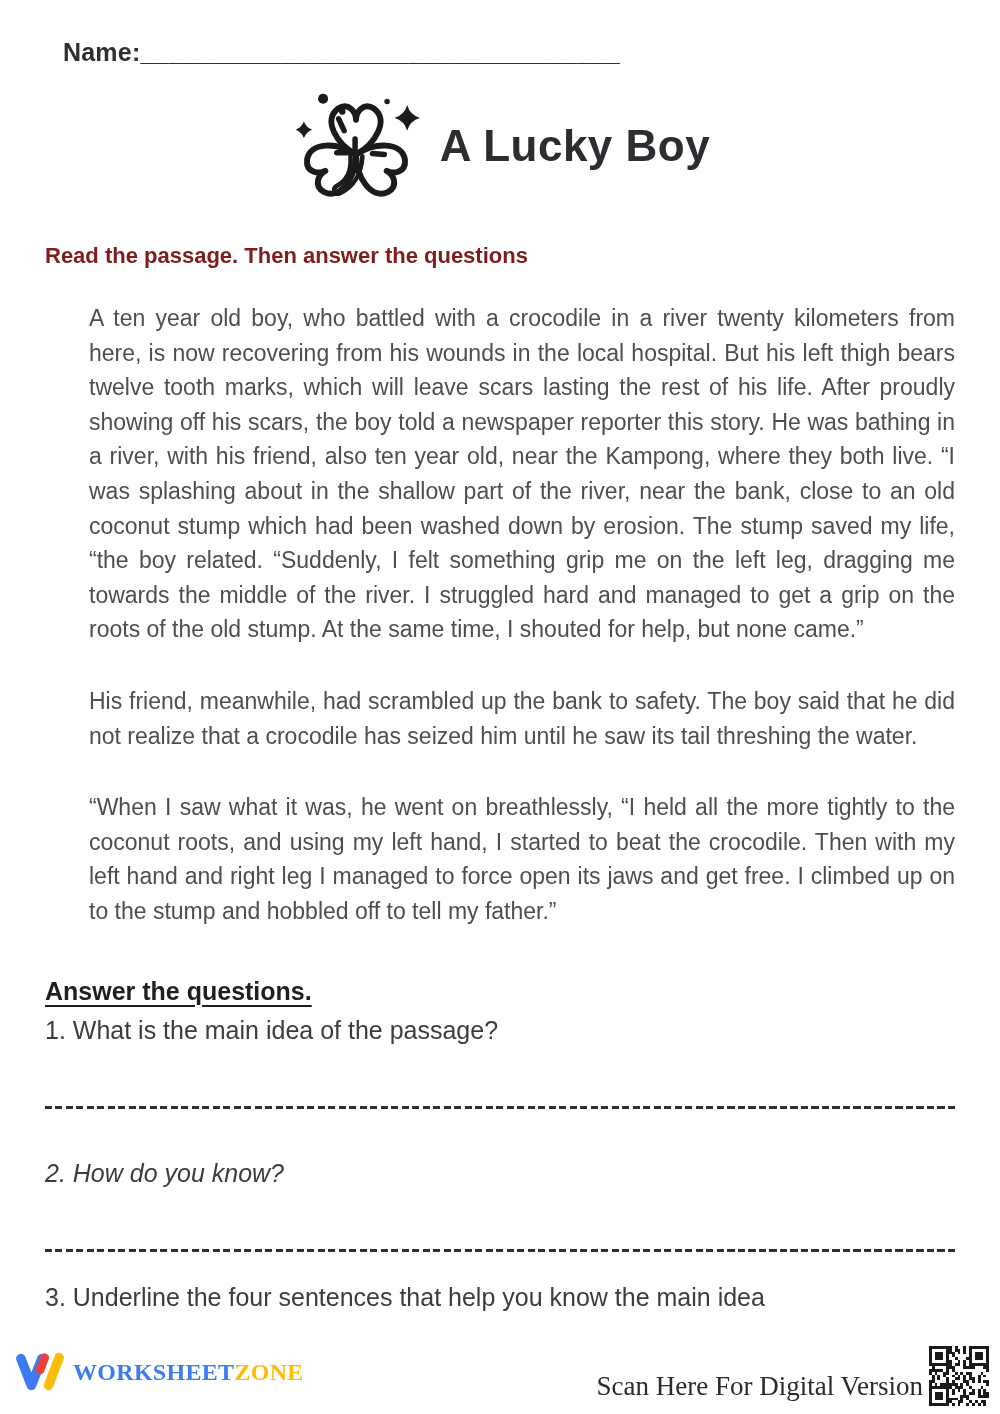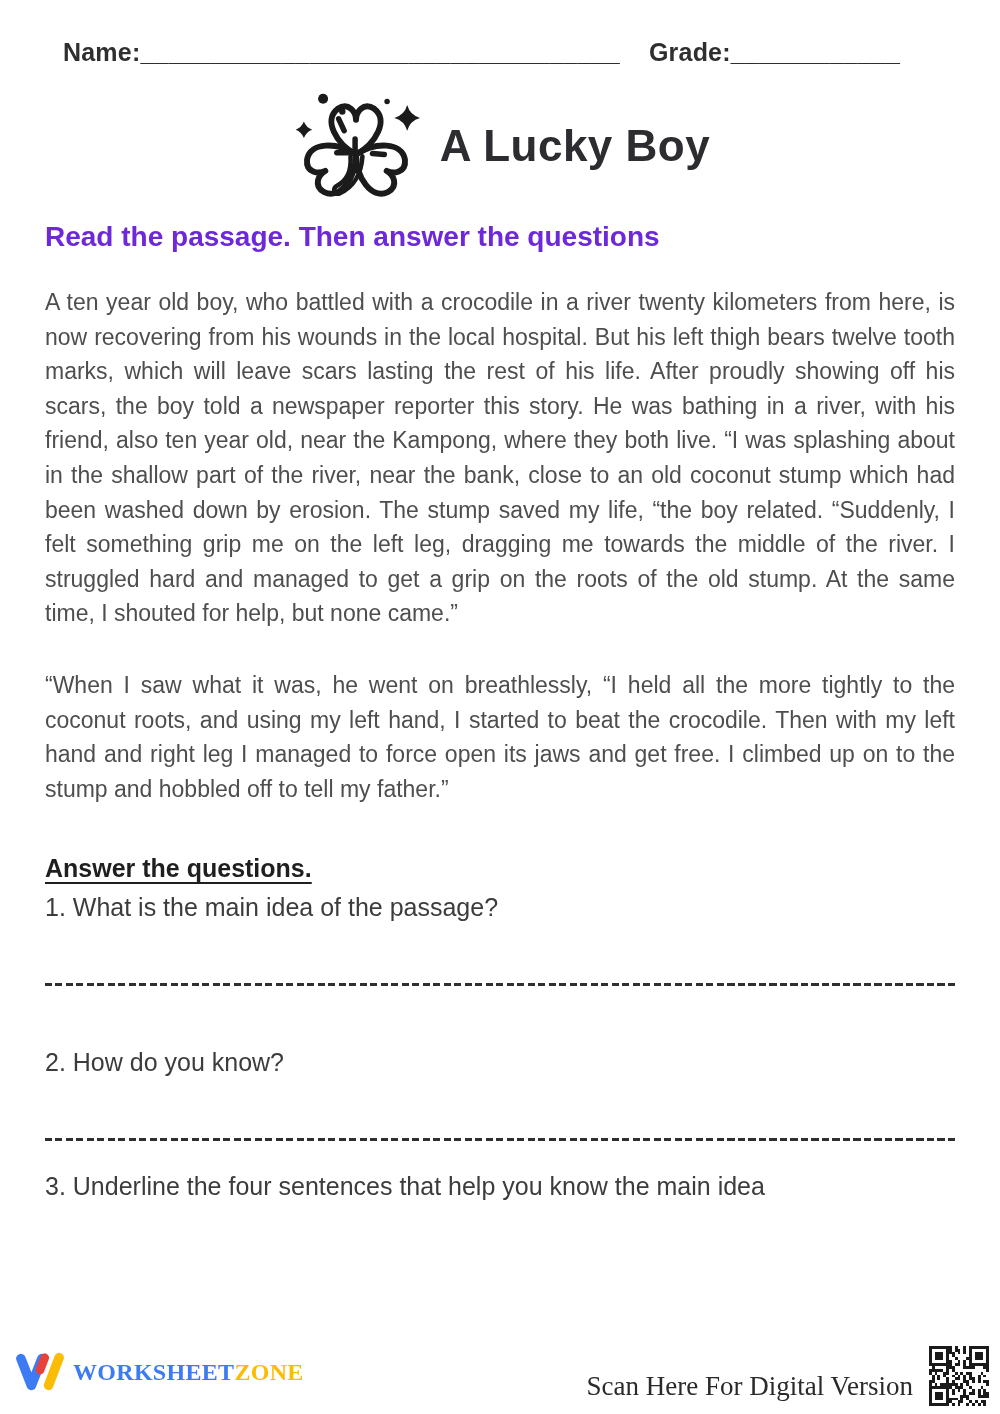--- a/index.html
+++ b/index.html
@@ -41,51 +41,52 @@
     font-size: 44px;
     font-weight: bold;
     color: #2d2d31;
     letter-spacing: 0.5px;
     padding-bottom: 6px;
   }
 
   
   .content { padding: 0 45px; }
   .instruction {
-    margin-top: 8px;
-    font-size: 28px;
+    margin-top: 30px;
+    font-size: 22px;
     font-weight: bold;
-    color: #6d28d9;
+    color: #7f1d1d;
   }
   .passage p {
     margin-top: 32px;
     font-size: 23px;
     line-height: 34.6px;
     color: #4e4e4e;
     text-align: justify;
+    margin-left: 44px;
   }
   .passage p + p { margin-top: 37px; }
 
   
   .answer-heading {
     margin-top: 48px;
     font-size: 25px;
     font-weight: bold;
     color: #1f1f1f;
     text-decoration: underline;
     text-underline-offset: 5px;
     text-decoration-thickness: 2px;
   }
   .question {
     font-size: 25px;
     color: #3c3c3c;
     line-height: 32px;
   }
   .q1 { margin-top: 8px; }
-  .q2 { margin-top: 60px; }
+  .q2 { margin-top: 48px; font-style: italic; }
   .q3 { margin-top: 29px; }
   .answer-line {
     height: 3px;
     margin-top: 60px;
     background: repeating-linear-gradient(90deg, #2f2f2f 0px, #2f2f2f 7px, transparent 7px, transparent 10.5px);
   }
 
   
   .footer {
     position: absolute;
@@ -103,41 +104,37 @@
     gap: 8px;
     padding-bottom: 8px;
   }
   .brand-mark { width: 50px; height: 44px; }
   .brand-text { font-size: 24px; font-weight: bold; letter-spacing: 0.3px; white-space: nowrap; }
   .brand-worksheet { color: #3d7bf4; }
   .brand-zone { color: #fbbc05; }
   .footer-right {
     display: flex;
     align-items: flex-end;
-    gap: 10px;
   }
   .scan-text {
     font-size: 27px;
     color: #2a2a2a;
     padding-bottom: 10px;
     white-space: nowrap;
   }
   .qr-box { width: 72px; height: 72px; background: #fff; }
 </style>
 </head>
 <body>
 
 <div class="page">
 
   <div class="header">
     <div>
       <span>Name:</span><span class="field-line">__________________________________</span>
-    </div>
-    <div>
-      <span>Grade:</span><span class="field-line">____________</span>
     </div>
   </div>
 
   <div class="title-row">
     <svg class="shamrock" viewBox="0 0 140 140" fill="none" stroke="#1b1b1b">
 
       <g stroke-width="6.5" stroke-linejoin="round" stroke-linecap="round">
         <path id="leaf" d="M70,76 C 48,64 34,38 50,26 C 62,18 70,30 70,38 C 70,30 78,18 90,26 C 106,38 92,64 70,76 Z"></path>
         <path d="M70,76 C 48,64 34,38 50,26 C 62,18 70,30 70,38 C 70,30 78,18 90,26 C 106,38 92,64 70,76 Z" transform="rotate(118 70 76)"></path>
         <path d="M70,76 C 48,64 34,38 50,26 C 62,18 70,30 70,38 C 70,30 78,18 90,26 C 106,38 92,64 70,76 Z" transform="rotate(-118 70 76)"></path>
@@ -161,20 +158,21 @@
       </g>
     </svg>
     <div class="page-title">A Lucky Boy</div>
   </div>
 
   <div class="content">
     <h2 class="instruction">Read the passage. Then answer the questions</h2>
 
     <div class="passage">
       <p>A ten year old boy, who battled with a crocodile in a river twenty kilometers from here, is now recovering from his wounds in the local hospital. But his left thigh bears twelve tooth marks, which will leave scars lasting the rest of his life. After proudly showing off his scars, the boy told a newspaper reporter this story. He was bathing in a river, with his friend, also ten year old, near the Kampong, where they both live. “I was splashing about in the shallow part of the river, near the bank, close to an old coconut stump which had been washed down by erosion. The stump saved my life, “the boy related. “Suddenly, I felt something grip me on the left leg, dragging me towards the middle of the river. I struggled hard and managed to get a grip on the roots of the old stump. At the same time, I shouted for help, but none came.”</p>
+      <p>His friend, meanwhile, had scrambled up the bank to safety. The boy said that he did not realize that a crocodile has seized him until he saw its tail threshing the water.</p>
       <p>“When I saw what it was, he went on breathlessly, “I held all the more tightly to the coconut roots, and using my left hand, I started to beat the crocodile. Then with my left hand and right leg I managed to force open its jaws and get free. I climbed up on to the stump and hobbled off to tell my father.”</p>
     </div>
 
     <div class="answer-heading">Answer the questions.</div>
 
     <div class="question q1">1. What is the main idea of the passage?</div>
     <div class="answer-line"></div>
 
     <div class="question q2">2. How do you know?</div>
     <div class="answer-line"></div>

